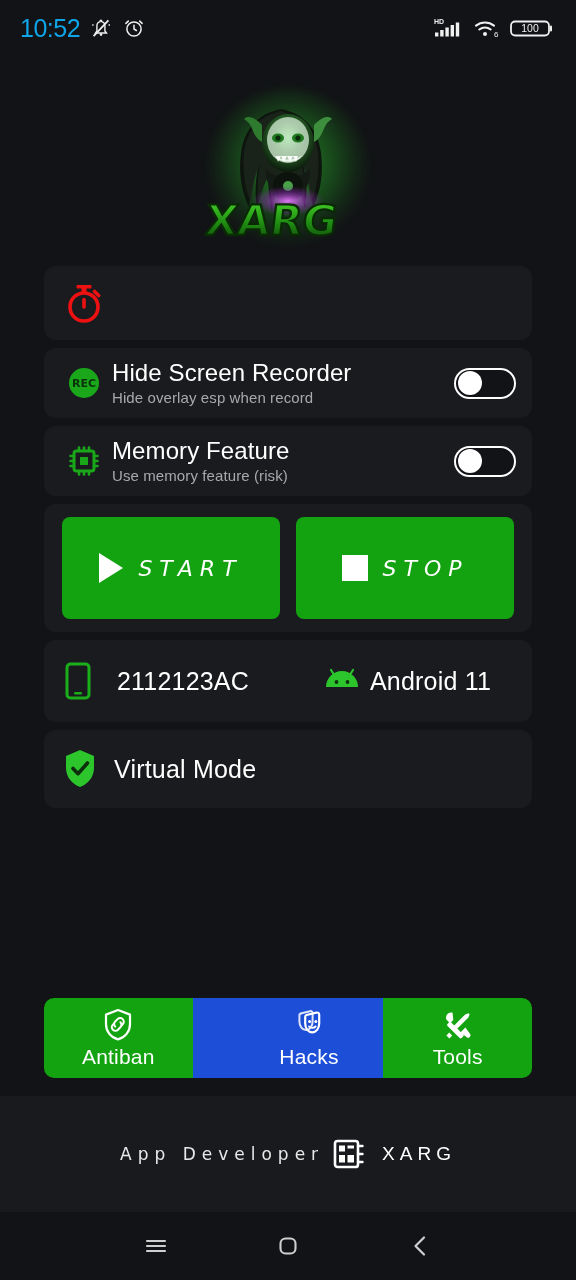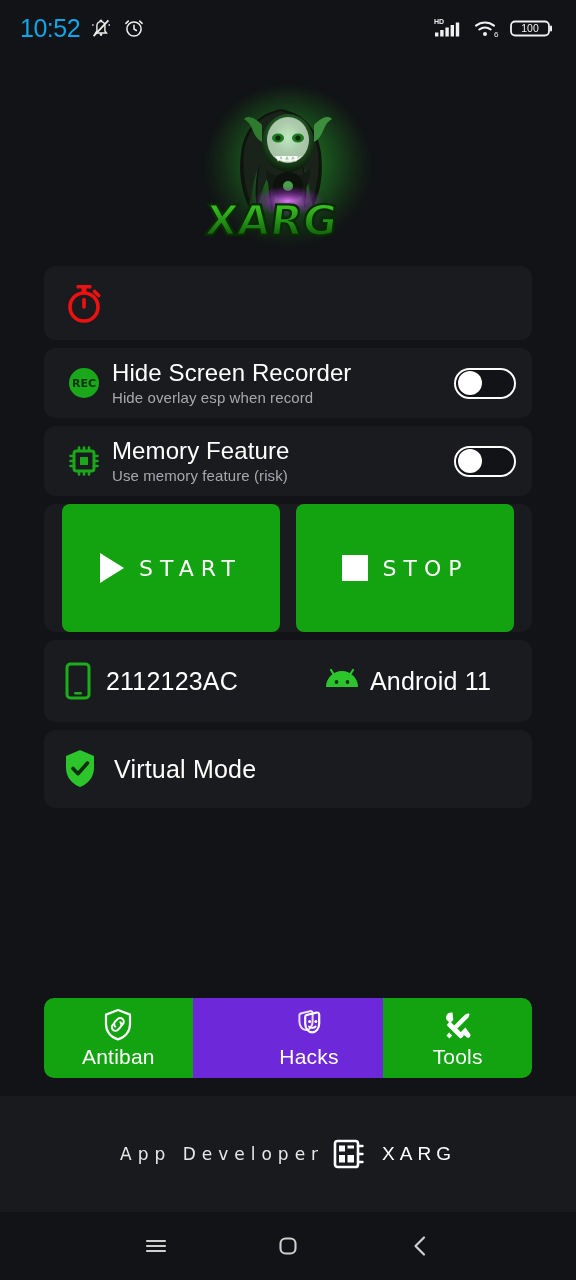--- a/index.html
+++ b/index.html
@@ -86,78 +86,80 @@
   }
 
   
   .card-actions {
     height: 128px;
     display: flex; align-items: center; justify-content: space-between;
     padding: 0 18px;
     gap: 16px;
   }
   .btn-action {
-    flex: 1 1 0; height: 128px;
+    flex: 1 1 0; height: 102px;
     background: #14a310;
     border: none; border-radius: 8px;
     color: #ffffff;
     display: flex; align-items: center; justify-content: center;
     gap: 15px;
     cursor: pointer;
+    font-style: italic;
   }
   .btn-label {
     font-size: 22px; letter-spacing: 7px;
     font-family: "DejaVu Sans", sans-serif;
     font-weight: 400;
   }
   .tri {
     width: 0; height: 0;
     border-left: 24px solid #fff;
     border-top: 15px solid transparent;
     border-bottom: 15px solid transparent;
   }
   .sq { width: 26px; height: 26px; background: #fff; }
 
   
   .card-device {
     height: 82px;
     display: flex; align-items: center;
     padding-left: 18px;
   }
-  .dev-left { display: flex; align-items: center; gap: 12px; width: 258px; }
+  .dev-left { display: flex; align-items: center; gap: 23px; width: 258px; }
   .dev-right { display: flex; align-items: center; gap: 6px; }
   .dev-text { font-size: 25px; color: #ffffff; letter-spacing: .2px;}
 
   .card-virtual {
     height: 78px;
     display: flex; align-items: center;
     padding-left: 18px; gap: 16px;
   }
   .virtual-text { font-size: 25px; color: #ffffff; letter-spacing: .2px; }
 
   .spacer { flex: 1 1 auto; }
 
   
   .tabs {
     display: flex;
     margin: 0 44px 0 44px;
     border-radius: 10px;
     overflow: hidden;
     height: 80px;
+    justify-content: flex-end;
   }
   .tab {
     flex: 1 1 0;
     display: flex; flex-direction: column;
     align-items: center; justify-content: center;
     gap: 4px;
     background: #14a310;
     color: #ffffff;
     cursor: pointer;
   }
-  .tab.inactive { background: #6d28d9; padding-left: 42px; }
+  .tab.inactive { background: #1d4ed8; padding-left: 42px; }
   .tab-label { font-size: 21px; letter-spacing: .2px; }
 
   
   .footer {
     margin-top: 18px;
     height: 116px;
     background: #191a1e;
     display: flex; 
     align-items: center; justify-content: center;
     gap: 6px;

